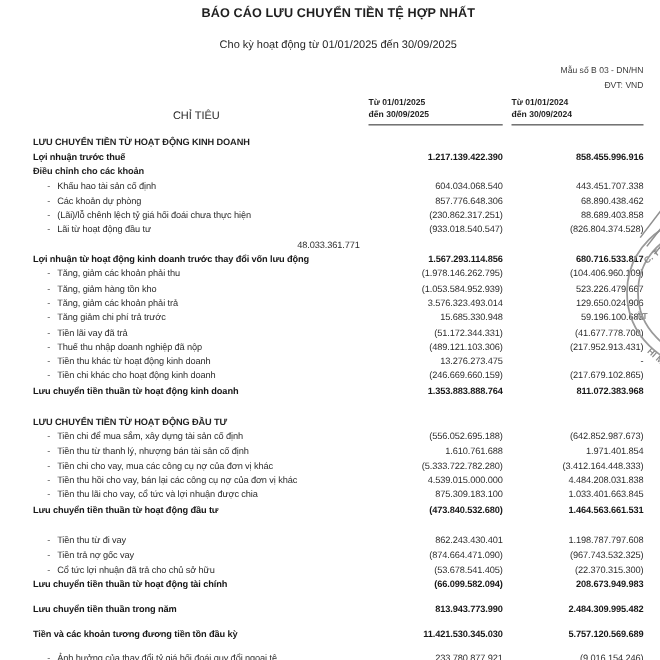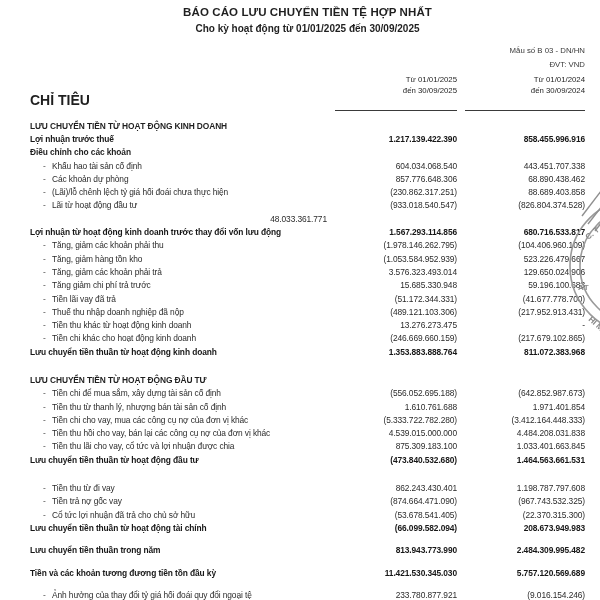--- a/index.html
+++ b/index.html
@@ -20,54 +20,55 @@
   .doc-title {
     text-align: center;
     font-weight: bold;
     font-size: 11.5px;
     letter-spacing: 0.1px;
     color: #1f1f1f;
     margin-top: 2px;
   }
   .doc-subtitle {
     text-align: center;
-    font-weight: bold;
+    font-weight: normal;
     font-size: 10px;
     color: #1f1f1f;
-    margin-top: 5px;
+    margin-top: 18px;
   }
   .meta {
     text-align: right;
     font-size: 7.8px;
     color: #3a3a3a;
     margin-top: 10px;
     line-height: 1.8;
   }
   .meta div { margin: 0; }
   .grid {
     display: grid;
     grid-template-columns: 1fr 122px 120px;
     column-gap: 8px;
   }
   .thead { margin-top: 2px; align-items: end; }
   .th-label {
-    font-weight: bold;
-    font-size: 14px;
+    font-weight: normal;
+    font-size: 10px;
     color: #1f1f1f;
     padding-bottom: 3px;
     align-self: end;
+    text-align: center;
   }
   .th-num {
-    font-weight: normal;
+    font-weight: bold;
     font-size: 7.8px;
-    text-align: right;
+    text-align: left;
     color: #1f1f1f;
     line-height: 1.45;
     border-bottom: 1.4px solid #3a3a3a;
-    padding-bottom: 13px;
+    padding-bottom: 3px;
   }
   .tbody { margin-top: 9px; }
   .row {
     display: grid;
     grid-template-columns: 1fr 122px 120px;
     column-gap: 8px;
     font-size: 8.4px;
     line-height: 13.3px;
     letter-spacing: -0.1px;
   }

